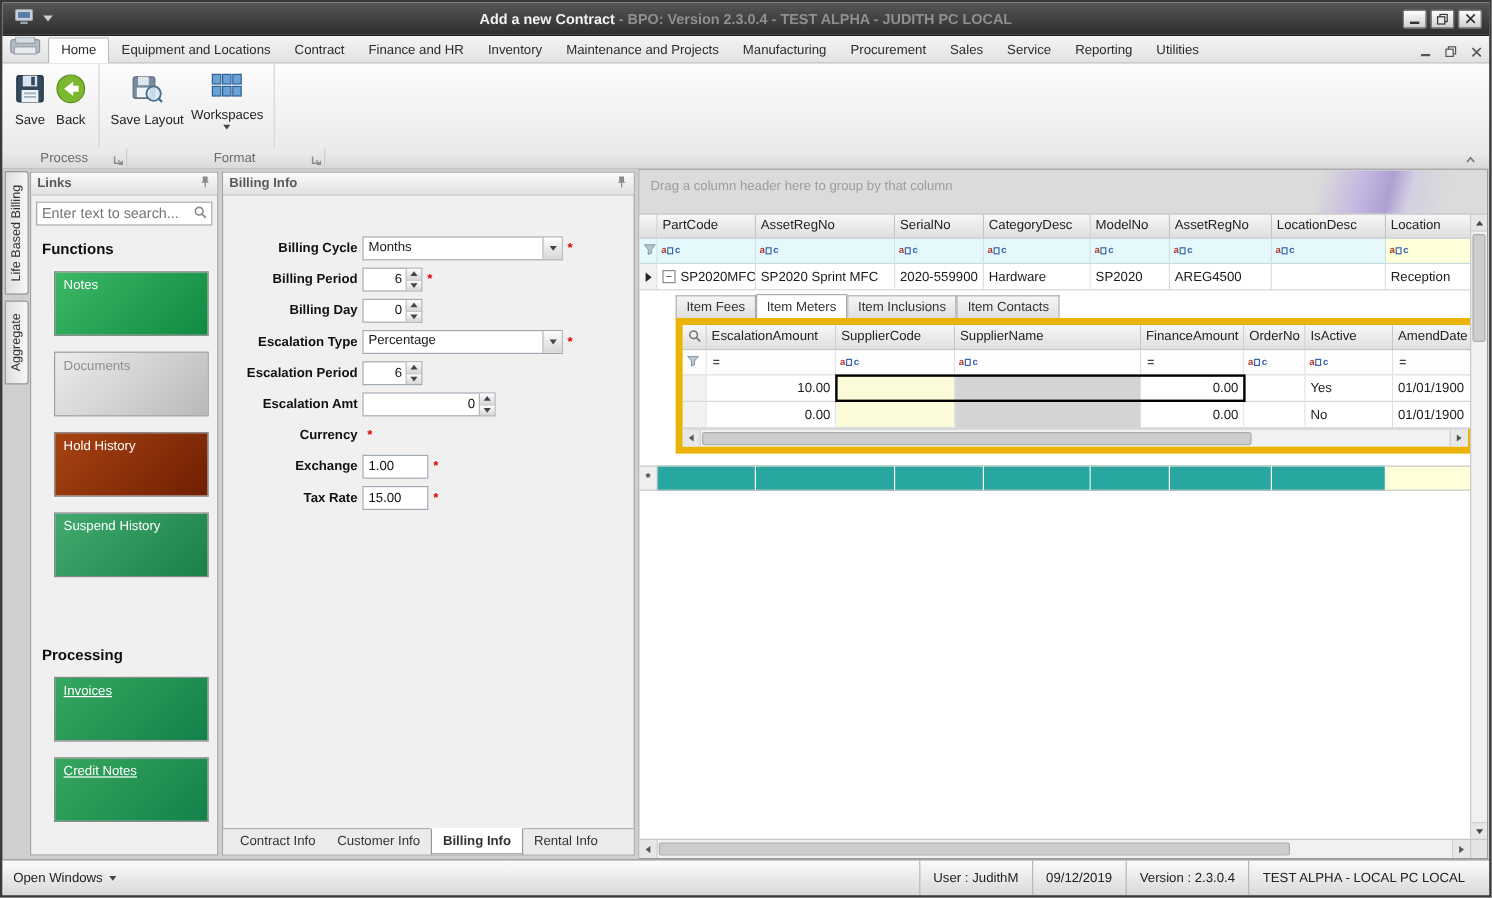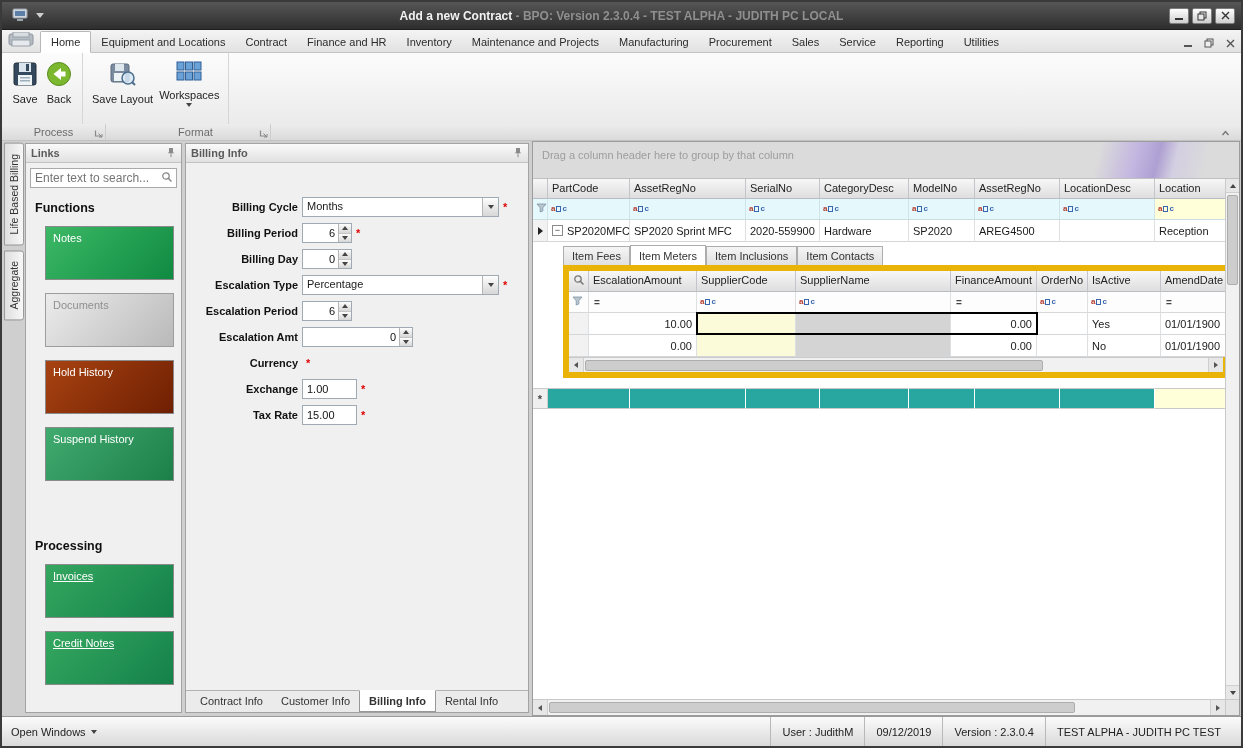--- a/index.html
+++ b/index.html
@@ -79,21 +79,21 @@
   .link-btn.silver{background:linear-gradient(135deg,#ececec,#b9b9b9);color:#8f8f8f;border-color:#9d9d9d;}
   .link-btn.rust{background:linear-gradient(135deg,#a84312,#6f1f02);}
   .link-btn.green2{background:linear-gradient(135deg,#41ab6f,#1c7f49);}
   .link-btn.green3{background:linear-gradient(135deg,#35a75f,#14814a);text-decoration:underline;}
 
   
   .bform{margin-top:34px;}
   .form-row{display:flex;align-items:center;height:20px;margin:0 0 6px 2px;}
   .f-label{width:110px;text-align:right;font-weight:bold;margin-right:4px;color:#111;}
   .req{color:#dd0000;font-weight:bold;margin-left:4px;}
-  .combo{height:20px;width:197px;border:1px solid #a0aab4;background:#fff;display:flex;align-items:stretch;}
+  .combo{height:20px;width:167px;border:1px solid #a0aab4;background:#fff;display:flex;align-items:stretch;}
   .combo-text{flex:1;padding:2px 4px;overflow:hidden;white-space:nowrap;}
   .combo-btn{width:16px;background:linear-gradient(#fdfdfd,#d7d7d7);border-left:1px solid #b5b5b5;
     display:flex;align-items:center;justify-content:center;cursor:pointer;}
   .tri-down{width:0;height:0;border-left:3px solid transparent;border-right:3px solid transparent;border-top:4px solid #444;}
   .tri-up{width:0;height:0;border-left:3px solid transparent;border-right:3px solid transparent;border-bottom:4px solid #444;}
   .spin{height:20px;border:1px solid #a0aab4;background:#fff;display:flex;align-items:stretch;}
   .spin.w48{width:50px;} .spin.w110{width:111px;}
   .spin input{flex:1;border:none;outline:none;text-align:right;font-family:"Liberation Sans",sans-serif;
     font-size:11px;padding:0 3px;min-width:0;background:transparent;color:#111;}
   .spin-btns{width:13px;display:flex;flex-direction:column;border-left:1px solid #b5b5b5;}
@@ -721,17 +721,17 @@
 
   <div class="statusbar">
     <div class="ow">
       <span>Open Windows</span>
       <span class="tri-down"></span>
     </div>
     <div class="status-right">
       <span class="sitem">User : JudithM</span>
       <span class="sitem">09/12/2019</span>
       <span class="sitem">Version : 2.3.0.4</span>
-      <span class="sitem">TEST ALPHA - JUDITH PC TEST</span>
+      <span class="sitem">TEST ALPHA - LOCAL PC LOCAL</span>
     </div>
   </div>
 
 </div>
 
 </body></html>

